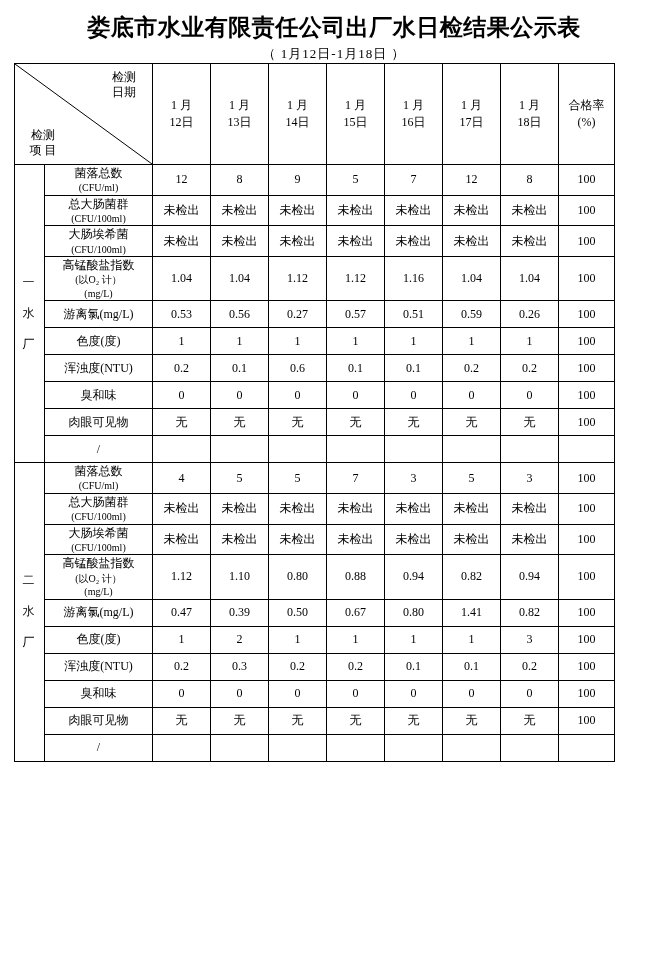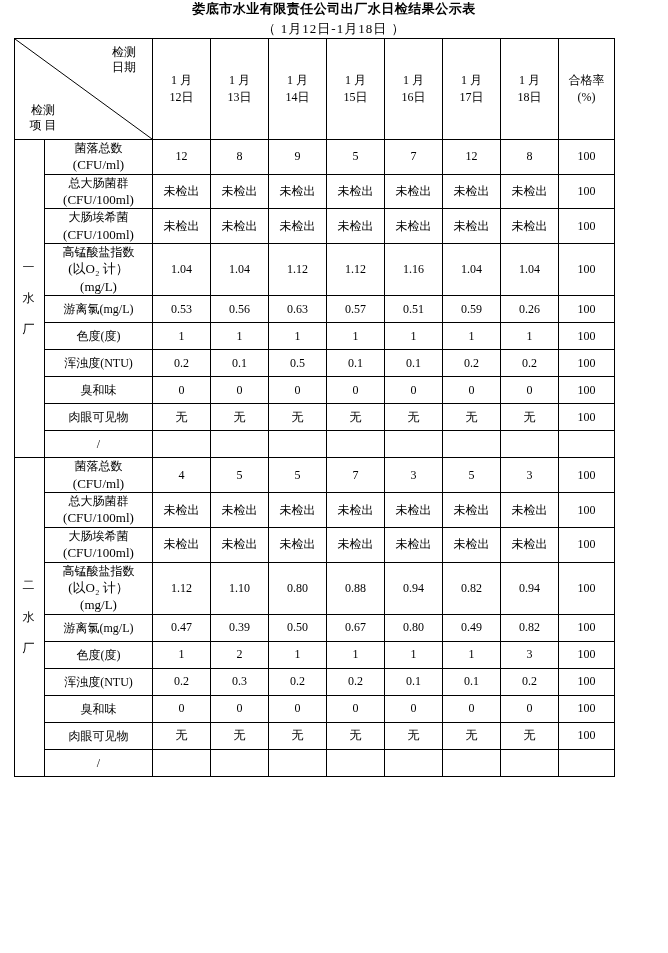--- a/index.html
+++ b/index.html
@@ -18,23 +18,23 @@
     width: 668px;
     height: 953px;
     position: relative;
     box-sizing: border-box;
     padding: 0 14px;
   }
   .title {
     text-align: center;
     font-family: "Liberation Sans", sans-serif;
     font-weight: bold;
-    font-size: 13px;
+    font-size: 23px;
     letter-spacing: 0.5px;
-    margin-top: 0;
+    margin-top: 12px;
     margin-bottom: 2px;
   }
   .subtitle {
     text-align: center;
     font-family: "Liberation Serif", "DejaVu Serif", serif;
     font-size: 13px;
     letter-spacing: 1px;
   }
   table.main {
     border-collapse: collapse;
@@ -99,21 +99,21 @@
     width: 56px;
   }
   .item {
     width: 108px;
     font-size: 12px;
     line-height: 1.35;
     padding: 3px 2px;
     margin-left: 44px;
   }
   .item .sub {
-    font-size: 13px;
+    font-size: 10px;
   }
   .val {
     font-size: 12px;
     height: 26px;
   }
   .slash {
     font-size: 12px;
   }
 </style>
 </head>
@@ -248,21 +248,21 @@
           <td class="val">1.04</td>
           <td class="val">1.04</td>
           <td class="val">100</td>
         </tr>
         <tr>
           <td class="item">
             <div>游离氯(mg/L)</div>
           </td>
           <td class="val">0.53</td>
           <td class="val">0.56</td>
-          <td class="val">0.63</td>
+          <td class="val">0.27</td>
           <td class="val">0.57</td>
           <td class="val">0.51</td>
           <td class="val">0.59</td>
           <td class="val">0.26</td>
           <td class="val">100</td>
         </tr>
         <tr>
           <td class="item">
             <div>色度(度)</div>
           </td>
@@ -274,21 +274,21 @@
           <td class="val">1</td>
           <td class="val">1</td>
           <td class="val">100</td>
         </tr>
         <tr>
           <td class="item">
             <div>浑浊度(NTU)</div>
           </td>
           <td class="val">0.2</td>
           <td class="val">0.1</td>
-          <td class="val">0.5</td>
+          <td class="val">0.6</td>
           <td class="val">0.1</td>
           <td class="val">0.1</td>
           <td class="val">0.2</td>
           <td class="val">0.2</td>
           <td class="val">100</td>
         </tr>
         <tr>
           <td class="item">
             <div>臭和味</div>
           </td>
@@ -391,21 +391,21 @@
         </tr>
         <tr>
           <td class="item">
             <div>游离氯(mg/L)</div>
           </td>
           <td class="val">0.47</td>
           <td class="val">0.39</td>
           <td class="val">0.50</td>
           <td class="val">0.67</td>
           <td class="val">0.80</td>
-          <td class="val">0.49</td>
+          <td class="val">1.41</td>
           <td class="val">0.82</td>
           <td class="val">100</td>
         </tr>
         <tr>
           <td class="item">
             <div>色度(度)</div>
           </td>
           <td class="val">1</td>
           <td class="val">2</td>
           <td class="val">1</td>

